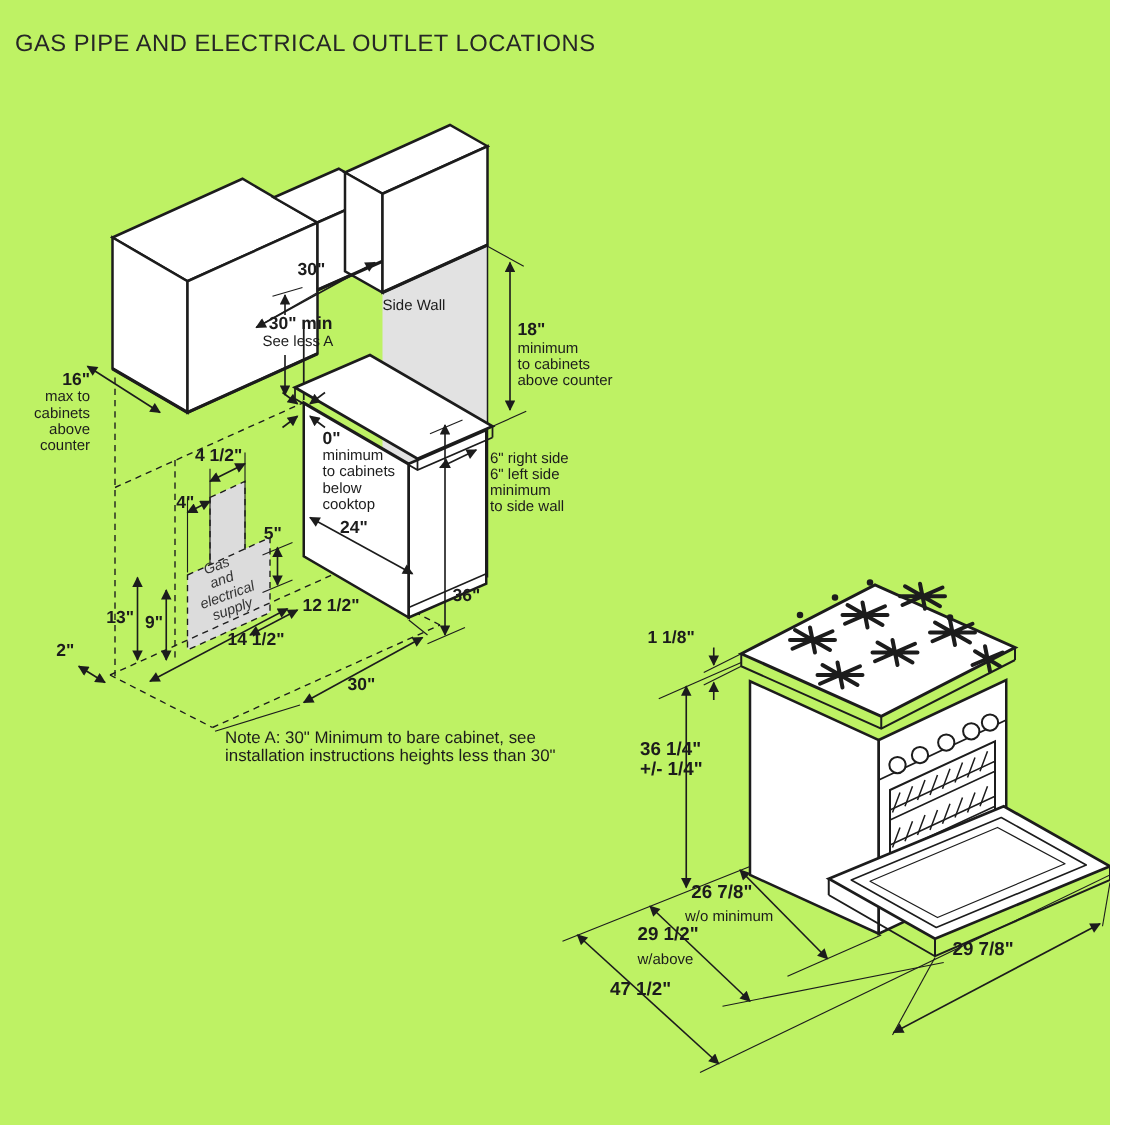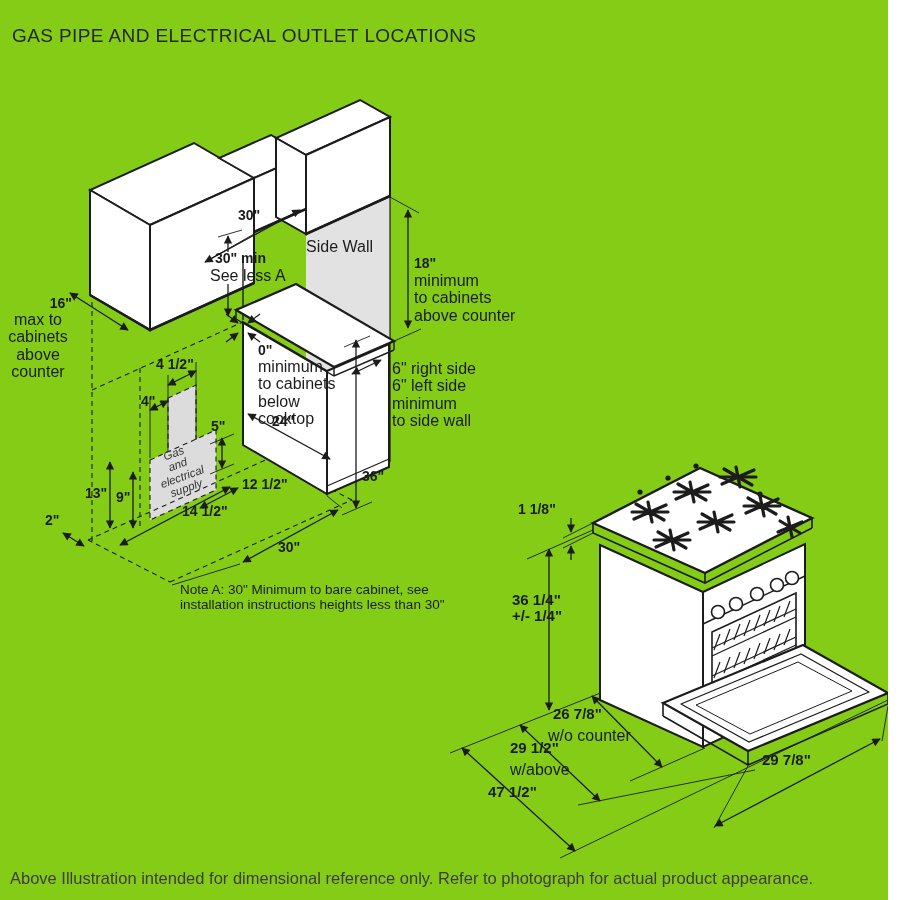--- a/index.html
+++ b/index.html
@@ -1,21 +1,21 @@
 <!DOCTYPE html>
 <html><head>
 <meta charset="utf-8">
 <style>
   html,body{margin:0;padding:0;background:#ffffff;}
-  .page{position:relative;width:888px;height:900px;background:#84cc16;overflow:hidden;
+  .page{position:relative;width:888px;height:900px;background:#bef264;overflow:hidden;
         font-family:"Liberation Sans",sans-serif;color:#1c1c1c;}
   svg{position:absolute;left:0;top:0;}
   .lbl{position:absolute;white-space:pre-line;line-height:1.08;color:#1c1c1c;}
   .dim{font-weight:bold;font-size:14px;}
-  .txt{font-size:16px;}
+  .txt{font-size:12px;}
   .note{font-size:13.5px;}
   .title{position:absolute;left:12px;top:26px;font-size:19px;letter-spacing:.4px;color:#262626;}
   .footer{position:absolute;left:10px;top:870px;font-size:16.5px;color:#3d3d3d;}
   .gas{font-style:italic;font-size:11.5px;text-align:center;transform:rotate(-20deg);color:#333;}
   .right{text-align:right;}
 </style>
 </head>
 <body>
 
 <div class="page">
@@ -180,21 +180,21 @@
 
   <div class="lbl dim" style="left:238px;top:208px;">30"</div>
   <div class="lbl txt" style="left:306px;top:238px;">Side Wall</div>
   <div class="lbl dim" style="left:215px;top:251px;">30" min</div>
   <div class="lbl txt" style="left:210px;top:267px;">See less A</div>
   <div class="lbl dim" style="left:414px;top:256px;">18"</div>
   <div class="lbl txt" style="left:414px;top:272px;">minimum
 to cabinets
 above counter</div>
   <div class="lbl dim right" style="left:28px;top:296px;width:44px;">16"</div>
-  <div class="lbl txt right" style="left:4px;top:311px;width:68px;text-align:center;">max to
+  <div class="lbl txt right" style="left:4px;top:311px;width:68px;">max to
 cabinets
 above
 counter</div>
   <div class="lbl dim" style="left:156px;top:357px;">4 1/2"</div>
   <div class="lbl dim" style="left:141px;top:394px;">4"</div>
   <div class="lbl dim" style="left:211px;top:419px;">5"</div>
   <div class="lbl dim" style="left:258px;top:343px;">0"</div>
   <div class="lbl txt" style="left:258px;top:358px;">minimum
 to cabinets
 below
@@ -215,20 +215,19 @@
   <div class="lbl dim" style="left:182px;top:504px;">14 1/2"</div>
   <div class="lbl dim" style="left:278px;top:540px;">30"</div>
   <div class="lbl dim" style="left:362px;top:469px;">36"</div>
   <div class="lbl note" style="left:180px;top:583px;">Note A: 30" Minimum to bare cabinet, see
 installation instructions heights less than 30"</div>
 
   <div class="lbl dim" style="left:518px;top:502px;">1 1/8"</div>
   <div class="lbl dim" style="left:512px;top:592px;font-size:15px;">36 1/4"
 +/- 1/4"</div>
   <div class="lbl dim" style="left:553px;top:706px;font-size:15px;">26 7/8"</div>
-  <div class="lbl txt" style="left:548px;top:727px;">w/o counter</div>
+  <div class="lbl txt" style="left:548px;top:727px;">w/o minimum</div>
   <div class="lbl dim" style="left:510px;top:740px;font-size:15px;">29 1/2"</div>
   <div class="lbl txt" style="left:510px;top:761px;">w/above</div>
   <div class="lbl dim" style="left:488px;top:784px;font-size:15px;">47 1/2"</div>
   <div class="lbl dim" style="left:762px;top:752px;font-size:15px;">29 7/8"</div>
 
-  <div class="footer lbl">Above Illustration intended for dimensional reference only. Refer to photograph for actual product appearance.</div>
 </div>
 
 </body></html>

